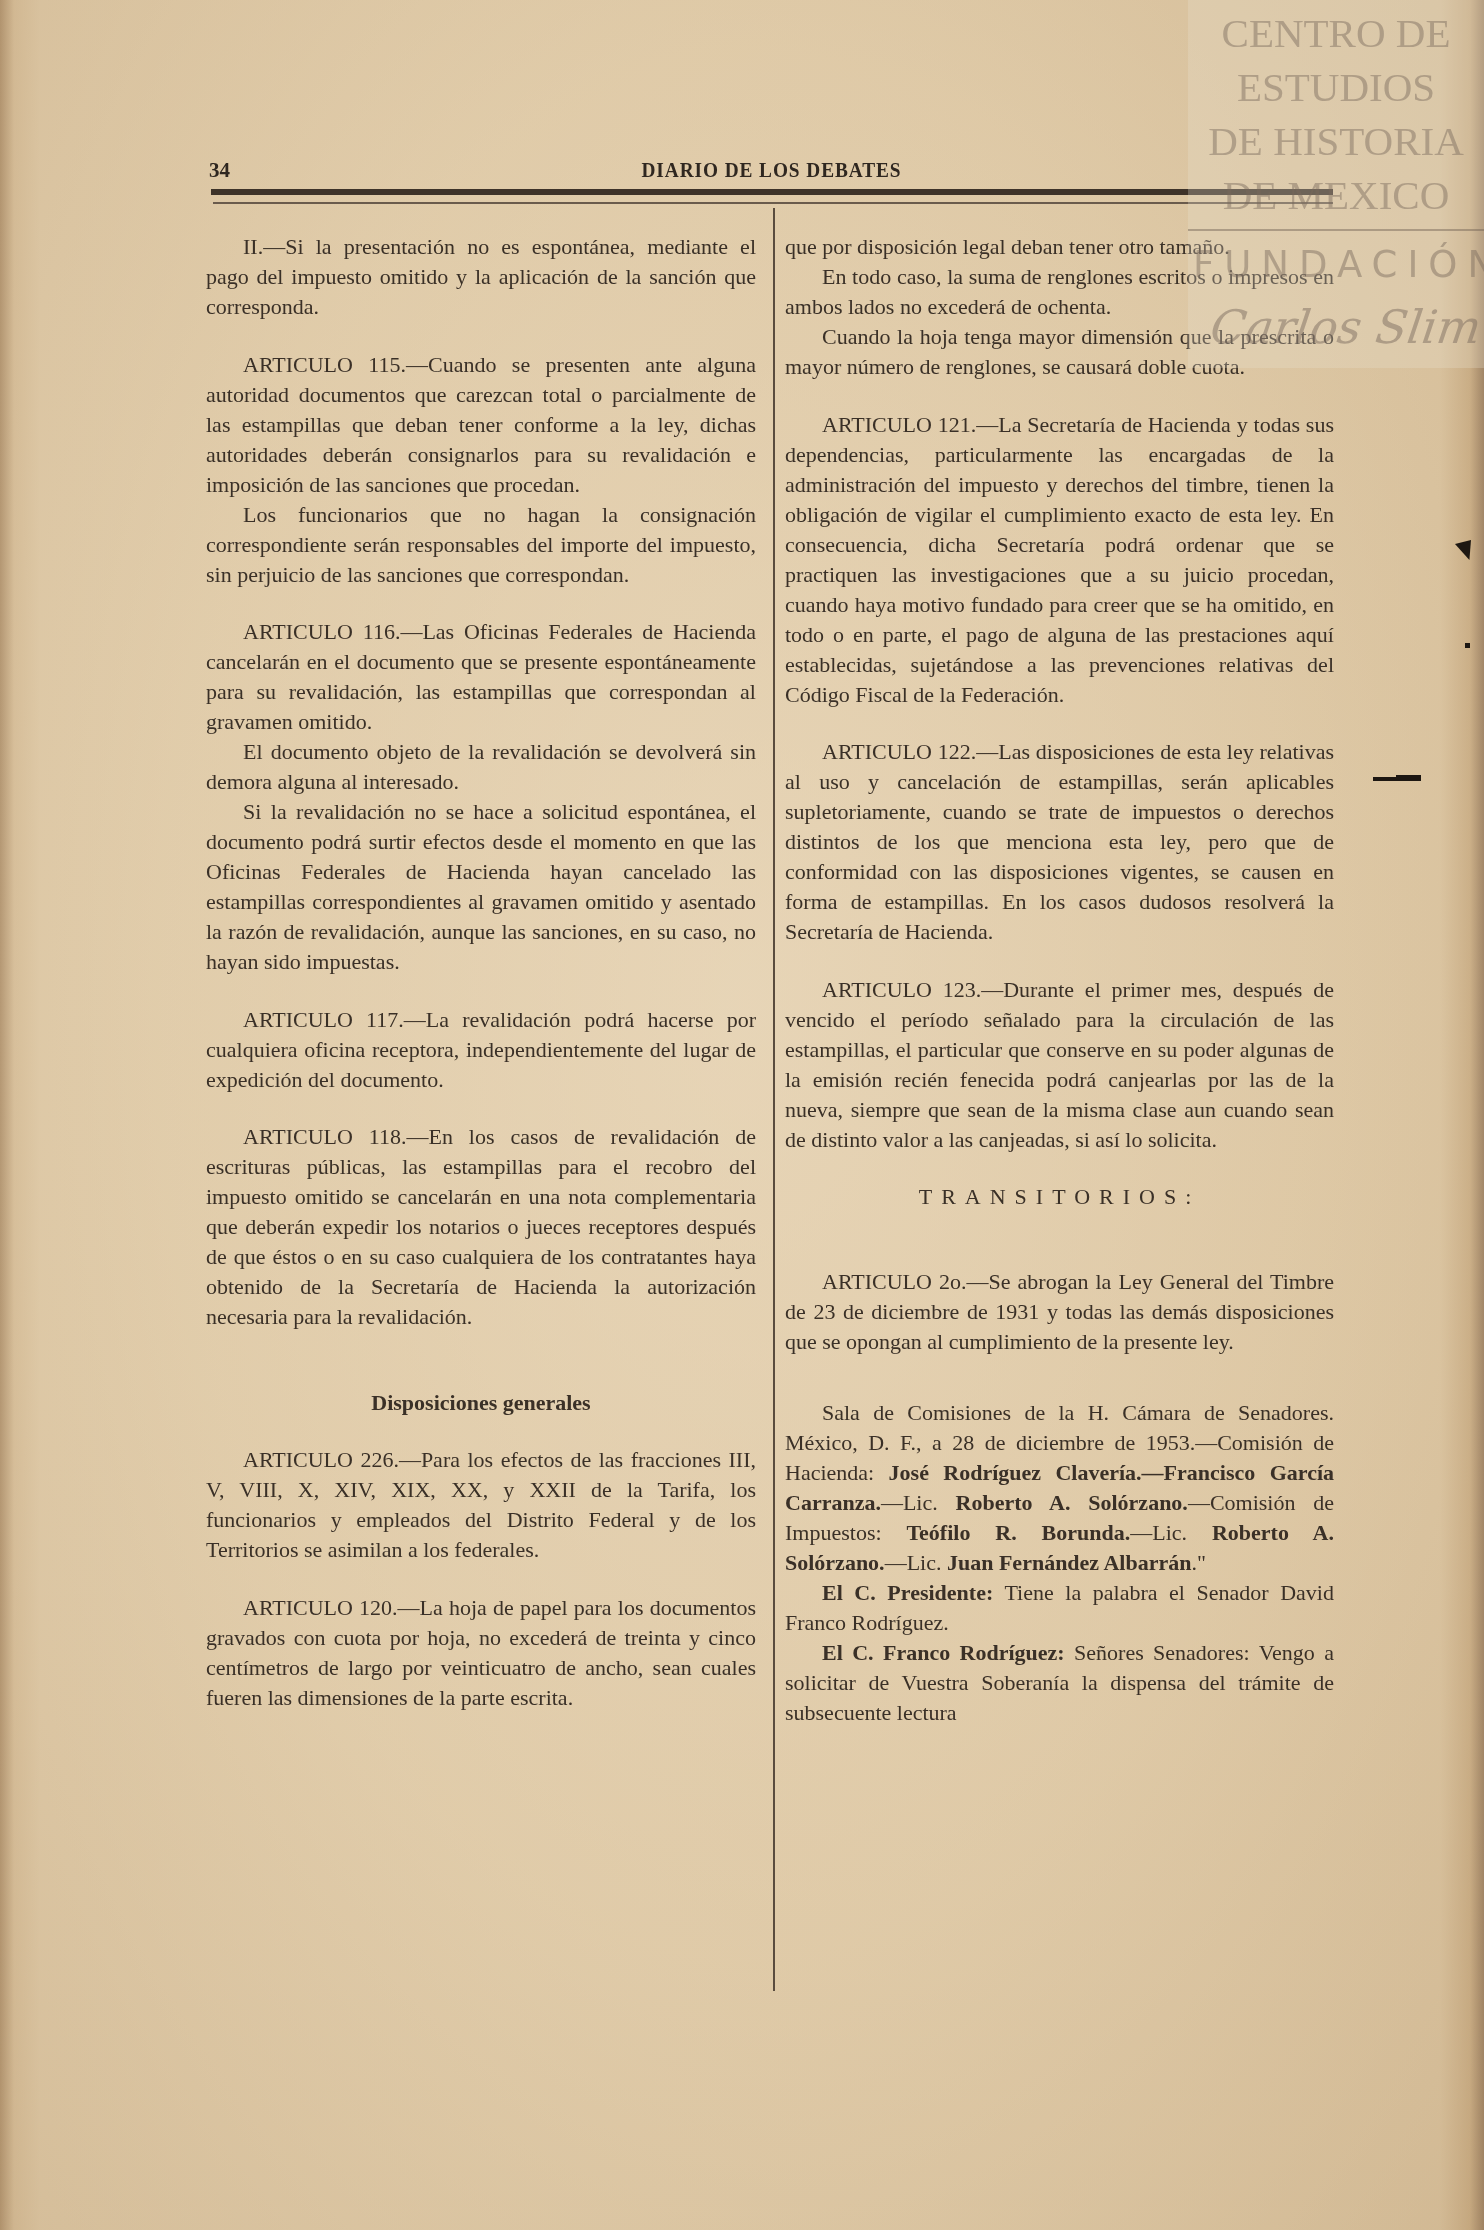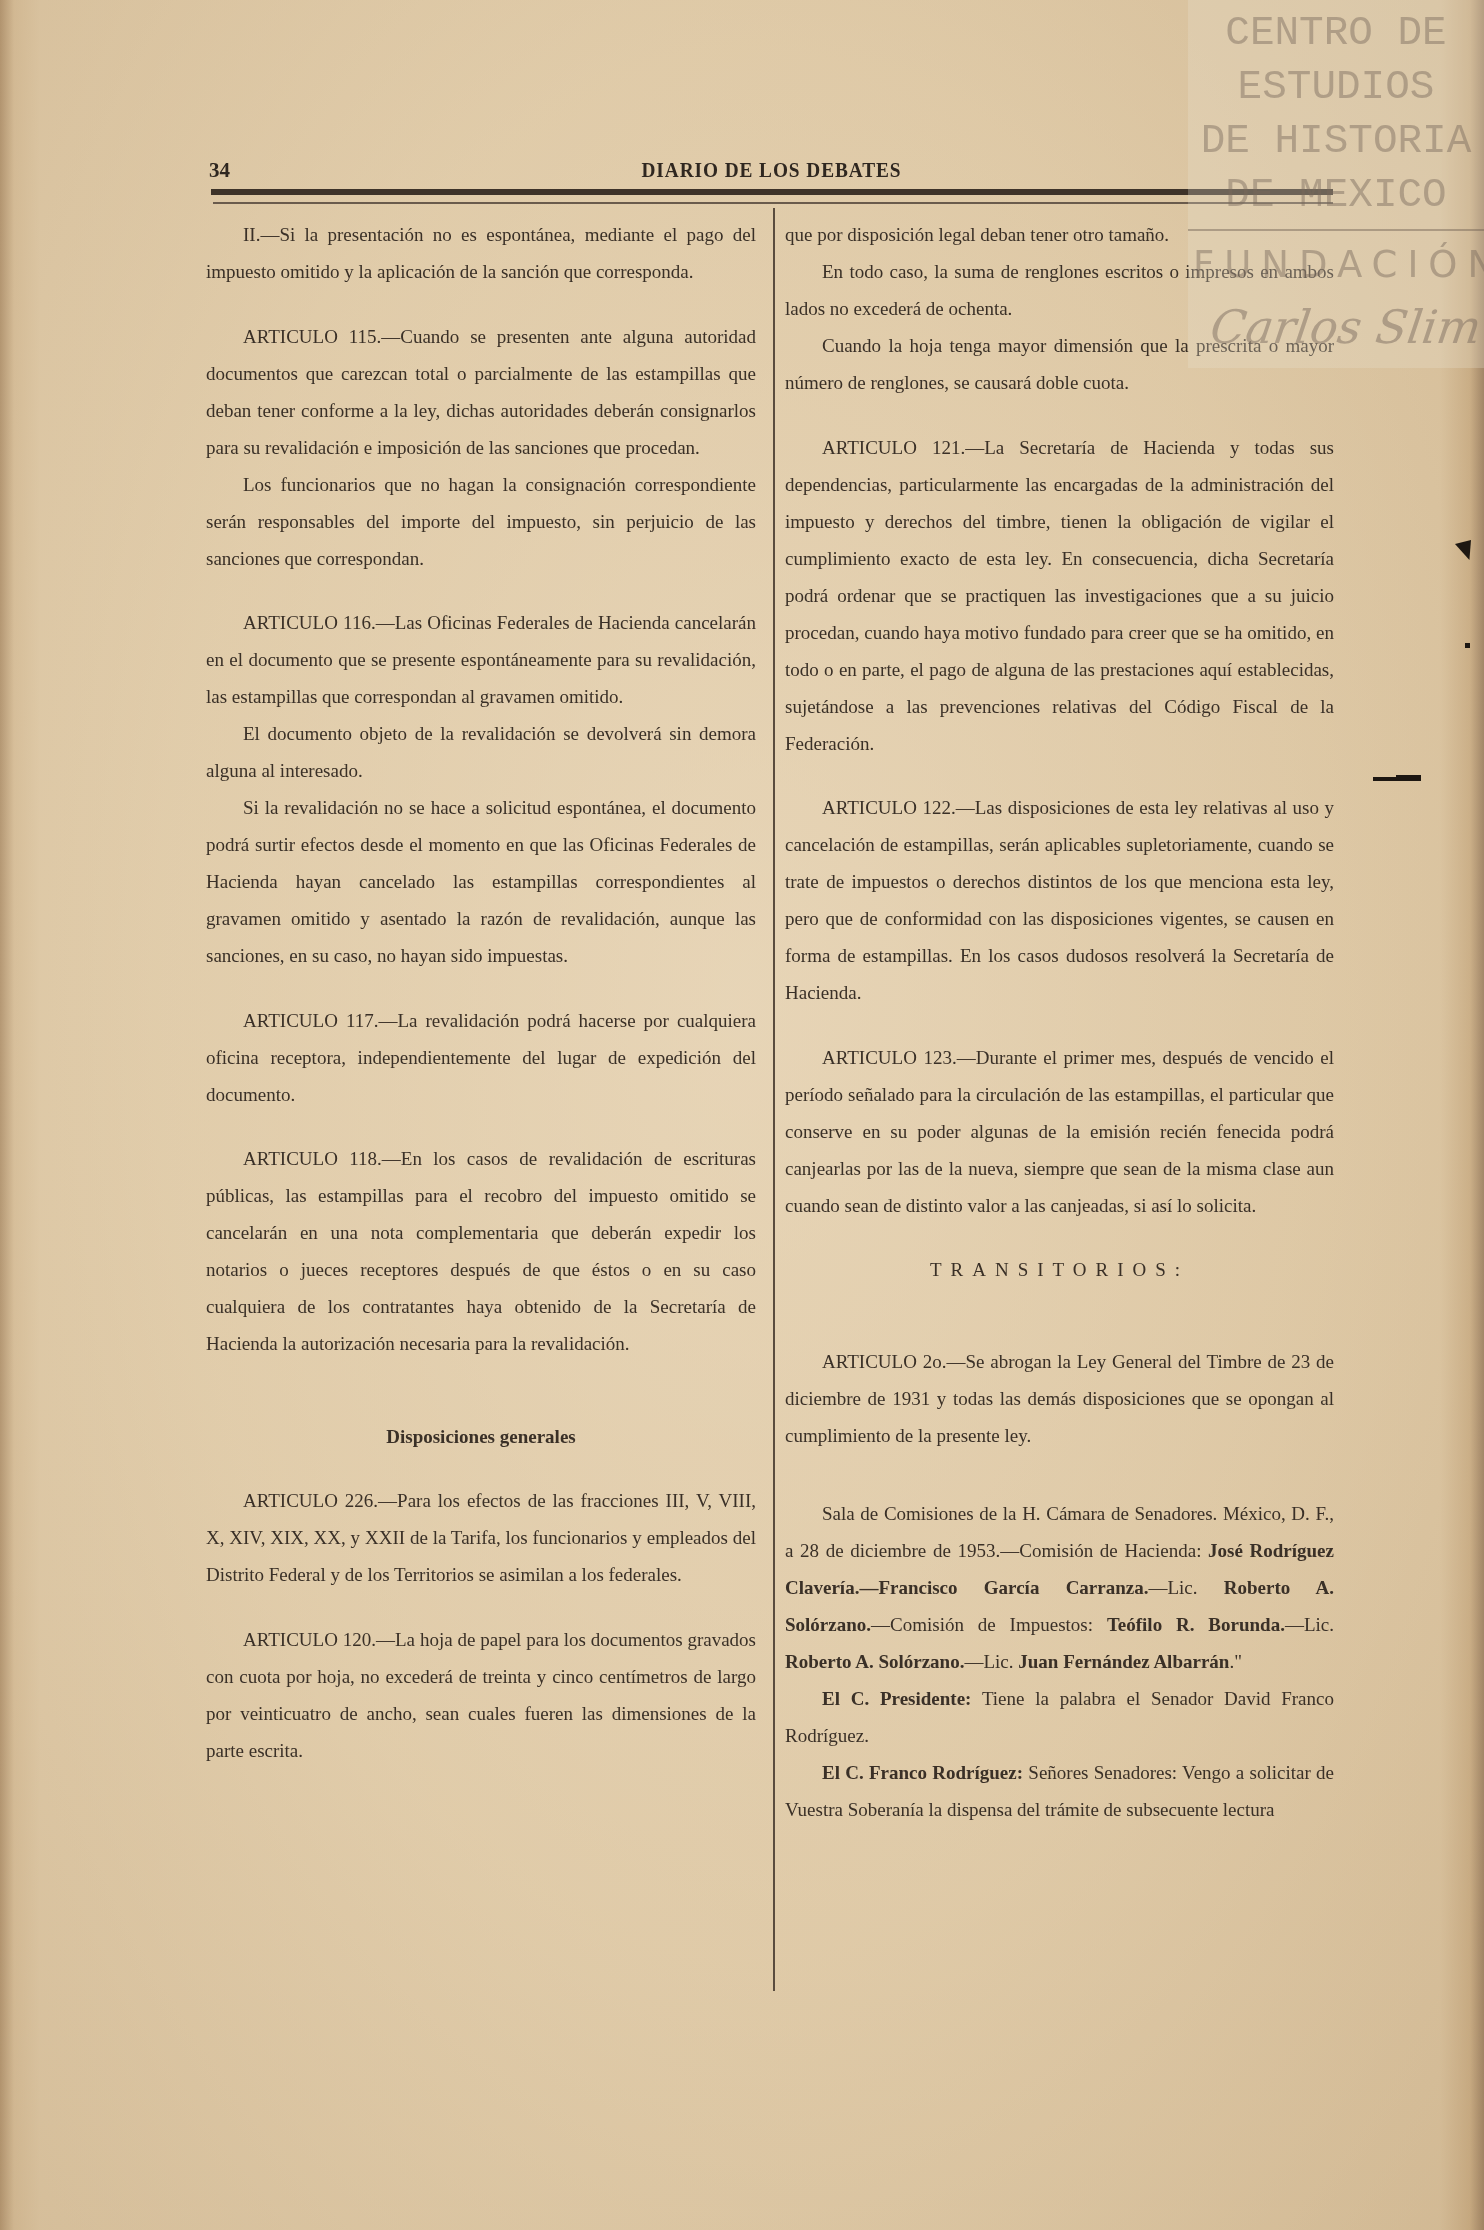--- a/index.html
+++ b/index.html
@@ -29,39 +29,39 @@
   .rule-thick {
     position: absolute; left: 211px; top: 189px; width: 1122px; height: 6px; background: #3e3329;
   }
   .rule-thin {
     position: absolute; left: 213px; top: 202px; width: 1120px; height: 2px; background: #6a5b4c;
   }
   .col-divider {
     position: absolute; left: 773px; top: 208px; width: 1.5px; height: 1783px; background: #5a4c3e;
   }
   .column {
-    position: absolute; top: 216px;
-    font-size: 19px; line-height: 37px; text-align: justify;
+    position: absolute; top: 232px;
+    font-size: 22px; line-height: 30px; text-align: justify;
     hyphens: none;
   }
   .col-left { left: 206px; width: 550px; }
   .col-right { left: 785px; width: 549px; }
   .column p { margin: 0; text-indent: 37px; }
   .column p.cont { text-indent: 0; }
   .gap { height: 27.5px; }
   .heading-center { text-align: center; text-indent: 0 !important; }
   .heading-bold { font-weight: bold; }
   .spaced { letter-spacing: 9px; }
   .b { font-weight: bold; }
   .watermark {
     position: absolute; left: 1188px; top: 0; width: 296px; height: 368px;
     background: rgba(235,225,210,0.28);
   }
   .wm-lines { position: absolute; left: 0; top: 6px; width: 296px; text-align: center;
-    font-family: Liberation Mono, monospace; font-size: 41px; line-height: 54px; color: rgba(120,105,92,0.45); }
+    font-family: Liberation Serif, serif; font-size: 41px; line-height: 54px; color: rgba(120,105,92,0.45); }
   .wm-sep { position: absolute; left: 0; top: 229px; width: 296px; height: 2px; background: rgba(110,95,82,0.45); }
   .wm-fund { position: absolute; left: 5px; top: 243px; width: 290px; text-align: center;
     font-family: "DejaVu Sans", sans-serif; font-size: 37px; letter-spacing: 10px; color: rgba(120,105,92,0.45); }
   .wm-sign { position: absolute; left: 20px; top: 300px; width: 276px; text-align: center;
     font-family: "DejaVu Serif", serif; font-style: italic; font-size: 46px; color: rgba(115,100,88,0.45); transform: skewX(-8deg); }
   .mark { position: absolute; background: #1d1712; }
 </style>
 </head>
 <body>
 

